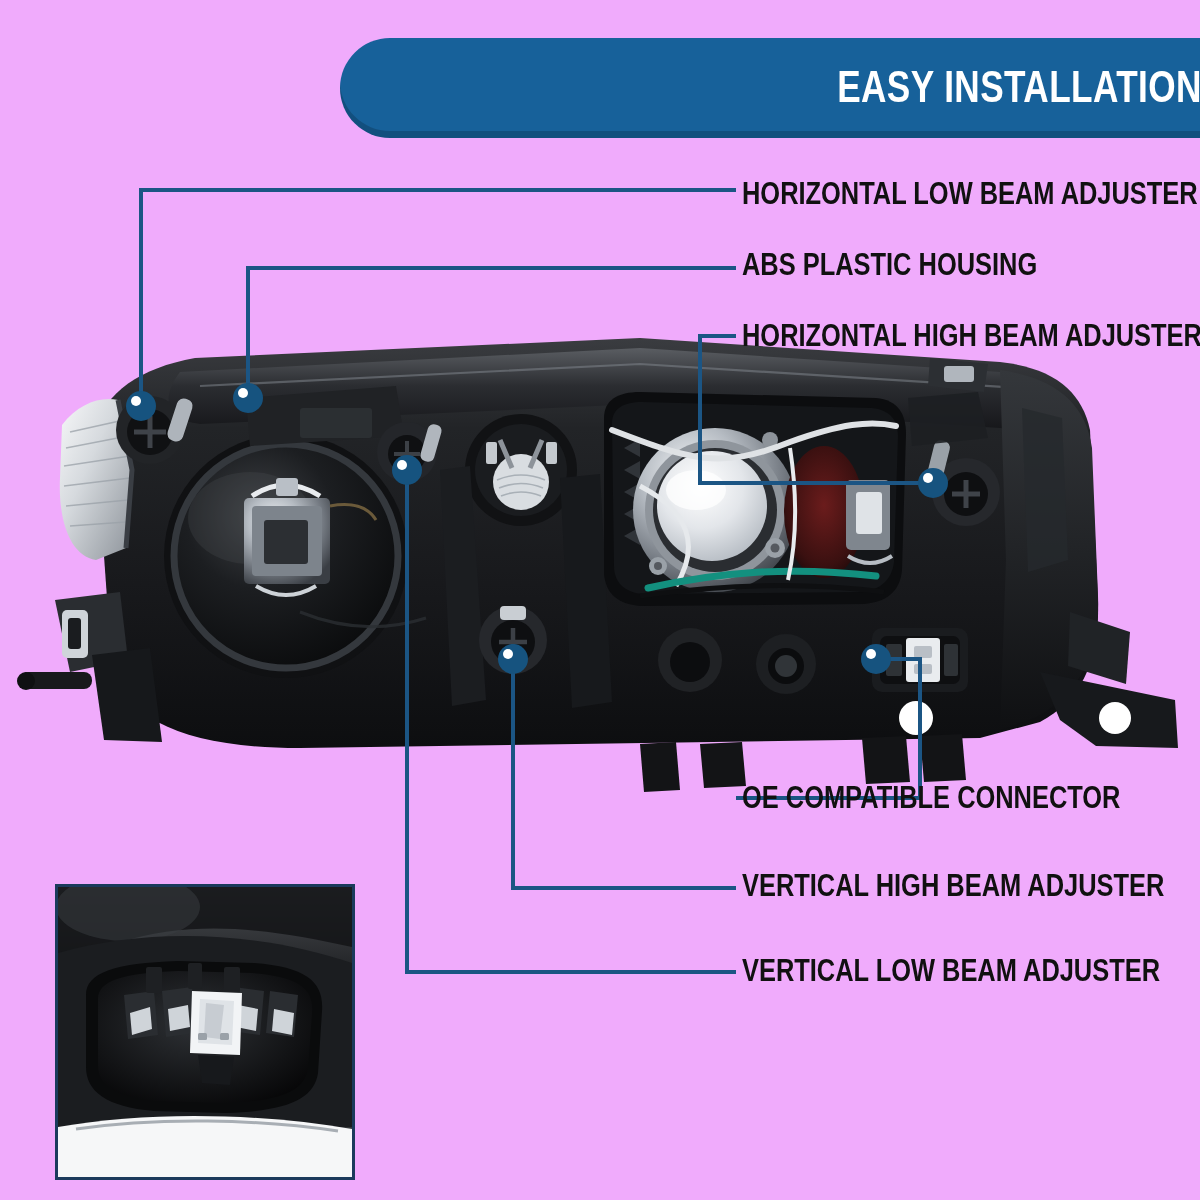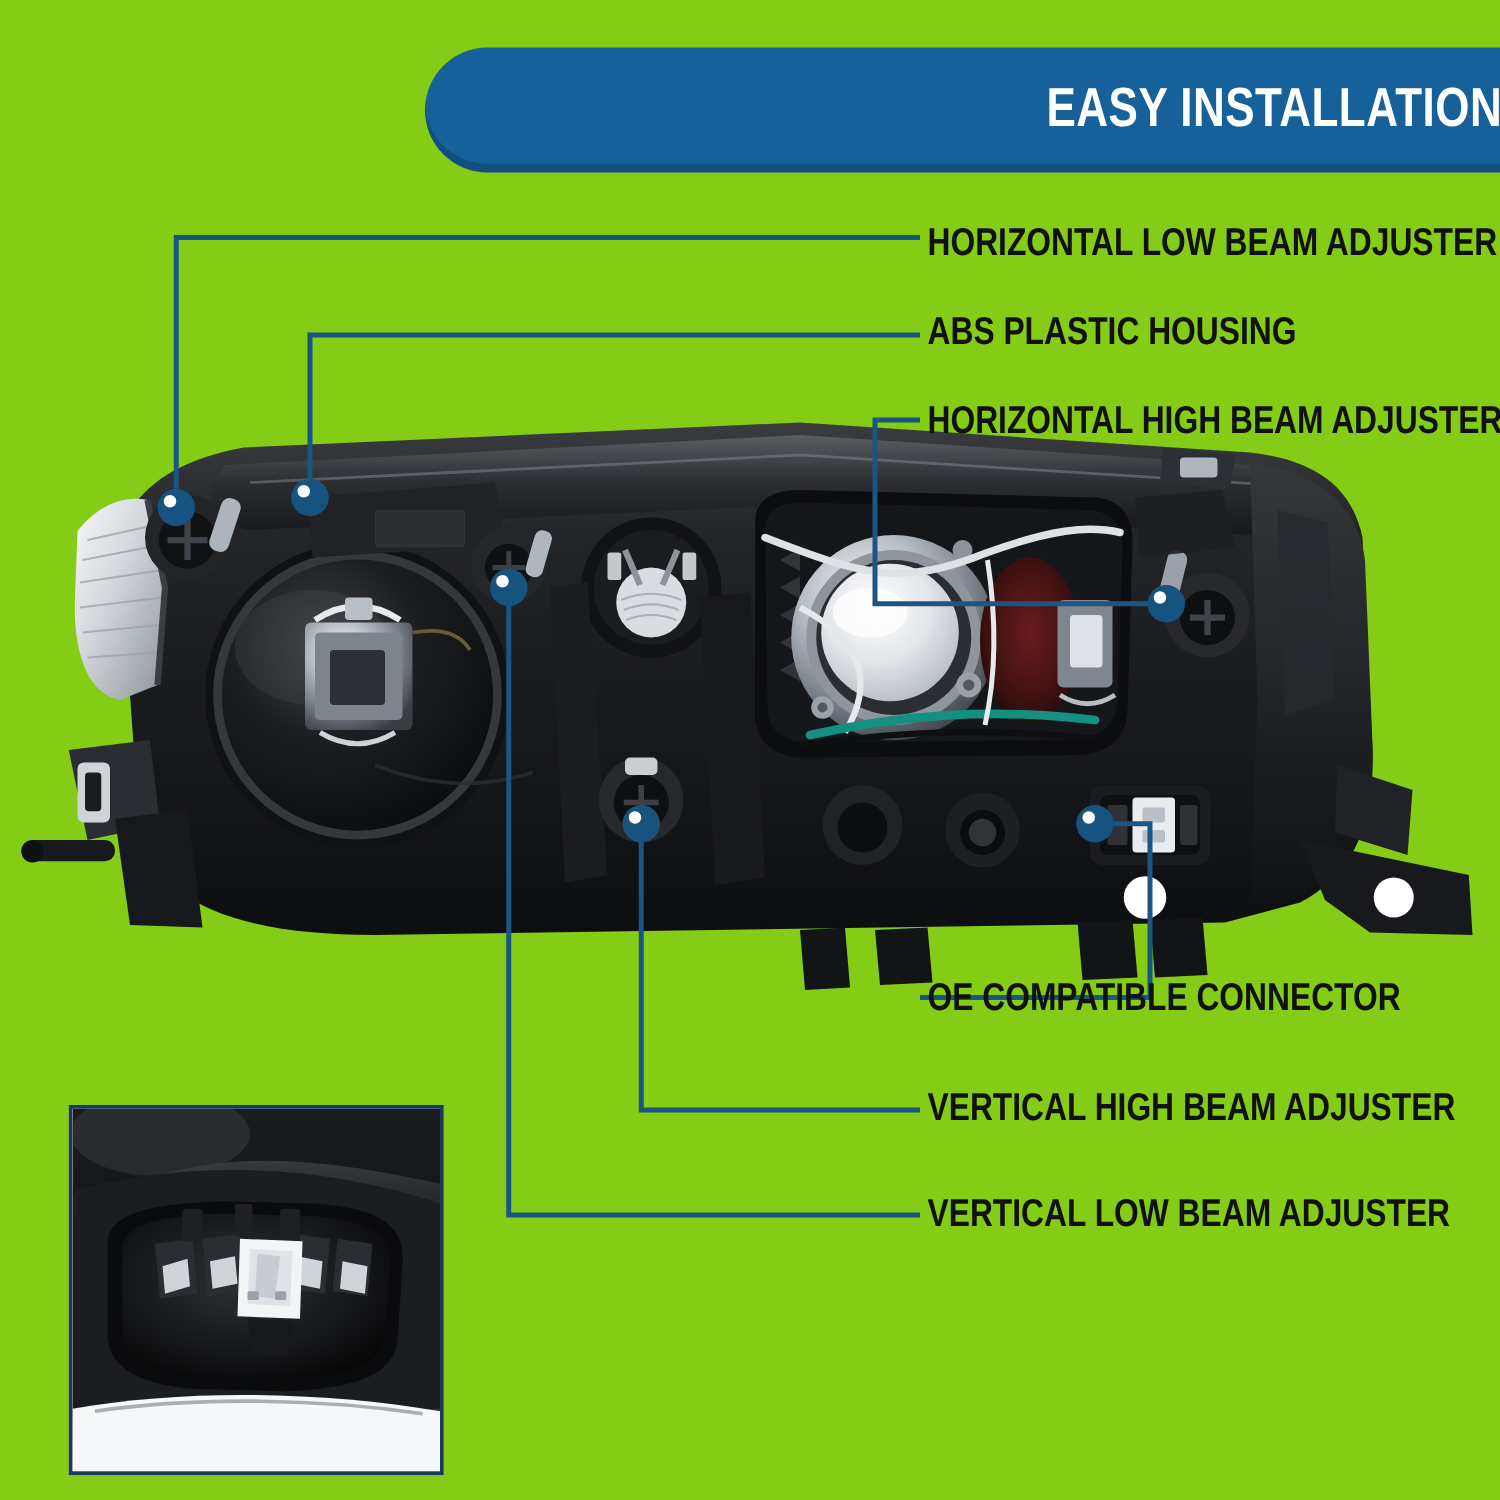--- a/index.html
+++ b/index.html
@@ -1,18 +1,18 @@
 <!DOCTYPE html>
 <html><head>
 <meta charset="utf-8">
 <style>
   * { margin:0; padding:0; box-sizing:border-box; }
   html,body { width:1200px; height:1200px; background:#ffffff;
               font-family:"Liberation Sans", sans-serif; }
-  #page { position:relative; width:1200px; height:1200px; overflow:hidden; background:#84cc16; }
+  #page { position:relative; width:1200px; height:1200px; overflow:hidden; background:#f0abfc; }
 
   
   #banner {
     position:absolute; left:340px; top:38px; width:880px; height:100px;
     background:#17619a;
     border-radius:50px 0 0 50px;
     box-shadow:inset 0 -7px 0 rgba(0,0,0,.18);
   }
   #banner-title {
     position:absolute; right:18px; top:50%; transform:translateY(-52%);

